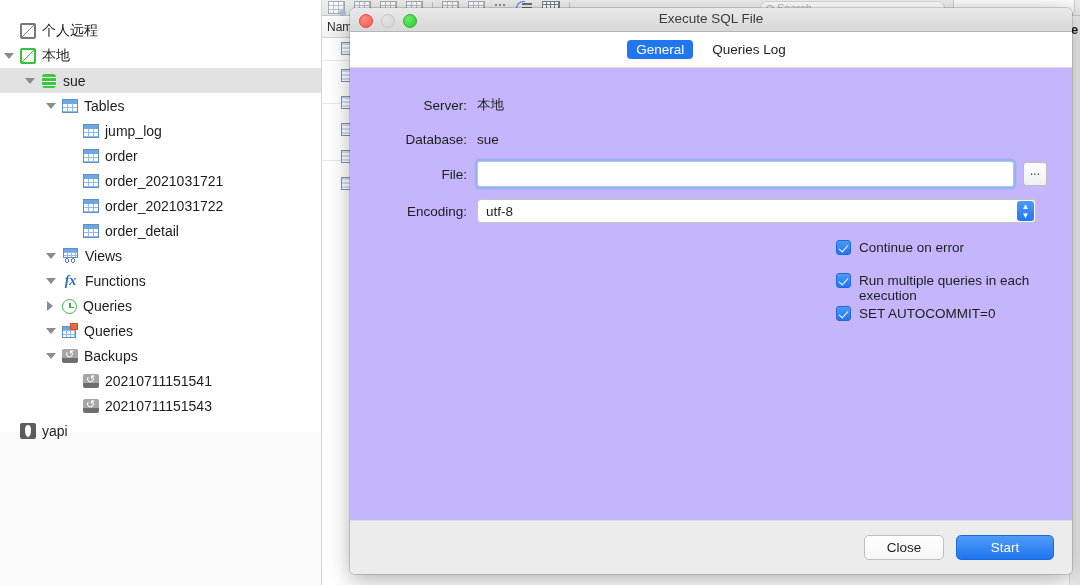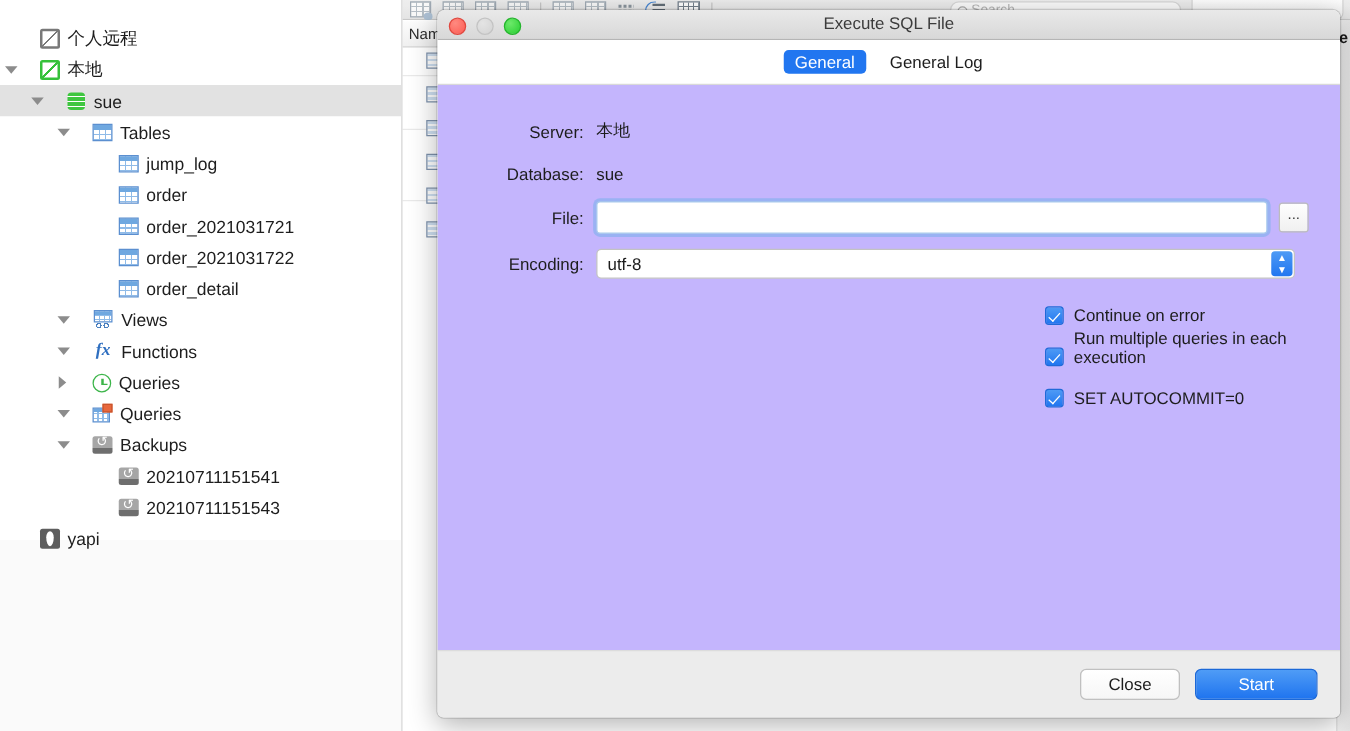--- a/index.html
+++ b/index.html
@@ -270,21 +270,20 @@
     border-top: 5px solid transparent;
     border-bottom: 5px solid transparent;
     border-left: 6px solid #8c8c8c;
   }
   .ticon {
     width: 17px;
     height: 16px;
     flex: 0 0 auto;
     margin-right: 6px;
     position: relative;
-    margin-left: 12px;
   }
   .tlabel { flex: 0 0 auto; }
 
   
   .ic-conn {
     background: #787878;
     border-radius: 2px;
     width: 16px; height: 16px;
   }
   .ic-conn:after {
@@ -596,21 +595,21 @@
     color: #ffffff;
     font-size: 8px;
     line-height: 9px;
     text-align: center;
     padding-top: 1px;
     box-sizing: border-box;
   }
 
   .check-row {
     display: flex;
-    align-items: flex-end;
+    align-items: flex-start;
     margin-left: 486px;
     margin-bottom: 13px;
     height: 20px;
   }
   .checkbox {
     width: 15px;
     height: 15px;
     border-radius: 3px;
     background: linear-gradient(to bottom, #4d9af5, #2176f0);
     border: 1px solid #1f6ad8;
@@ -864,21 +863,21 @@
       <div class="traffic">
         <div class="light red"></div>
         <div class="light yellow"></div>
         <div class="light green"></div>
       </div>
       <div class="title-text">Execute SQL File</div>
     </div>
 
     <div class="tabbar">
       <div class="tab active">General</div>
-      <div class="tab">General Log</div>
+      <div class="tab">Queries Log</div>
     </div>
 
     <div class="dlg-body">
 
       <div class="form-row">
         <div class="form-label">Server:</div>
         <div class="form-static">本地</div>
       </div>
 
       <div class="form-row">

